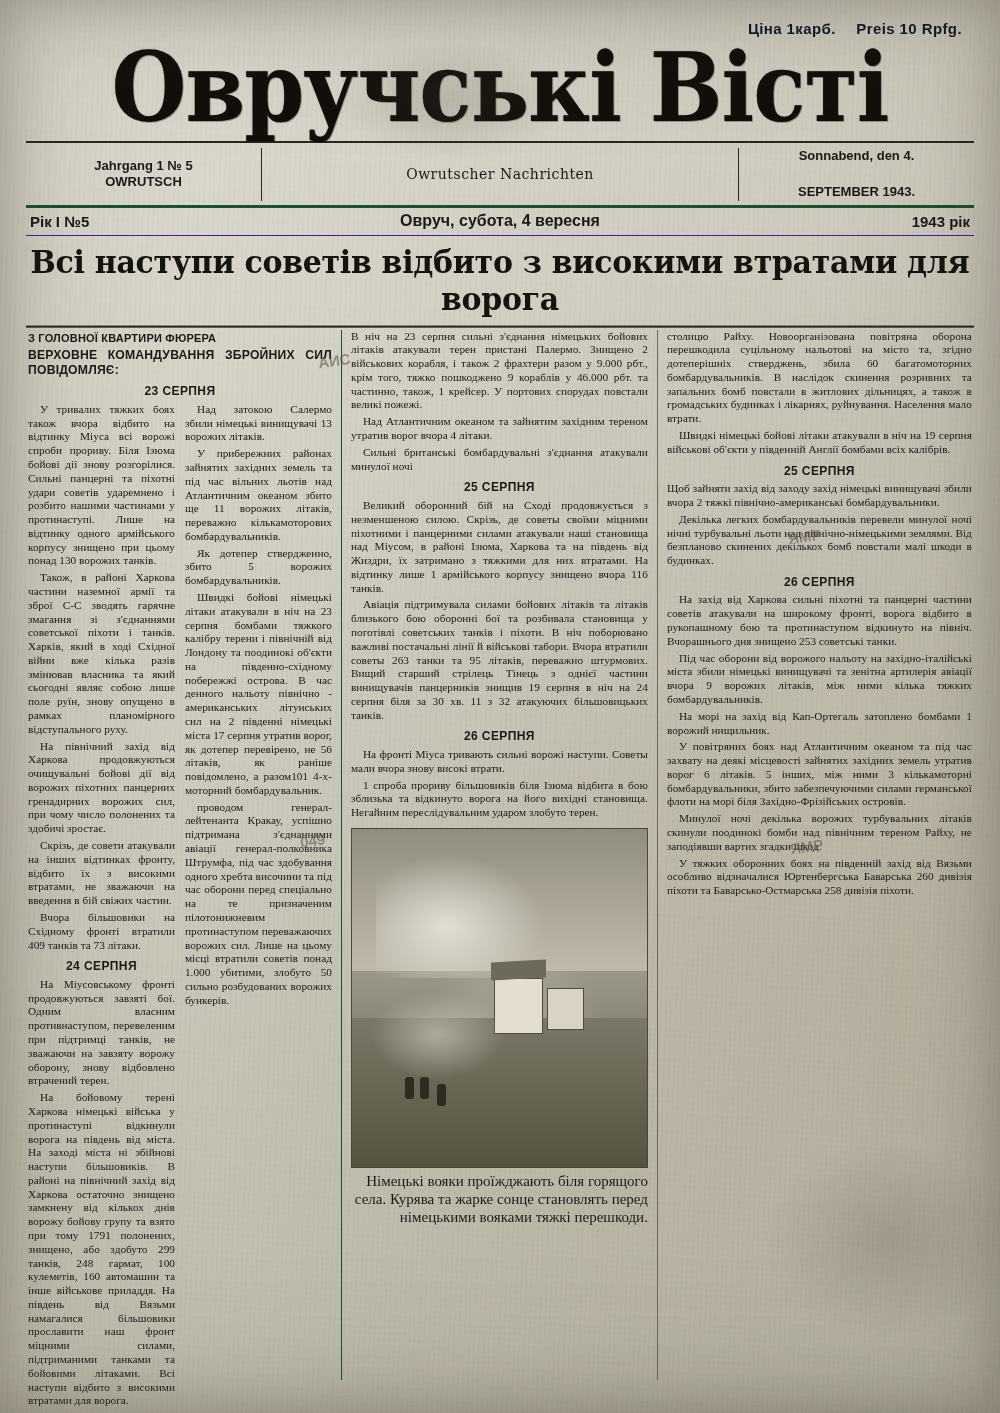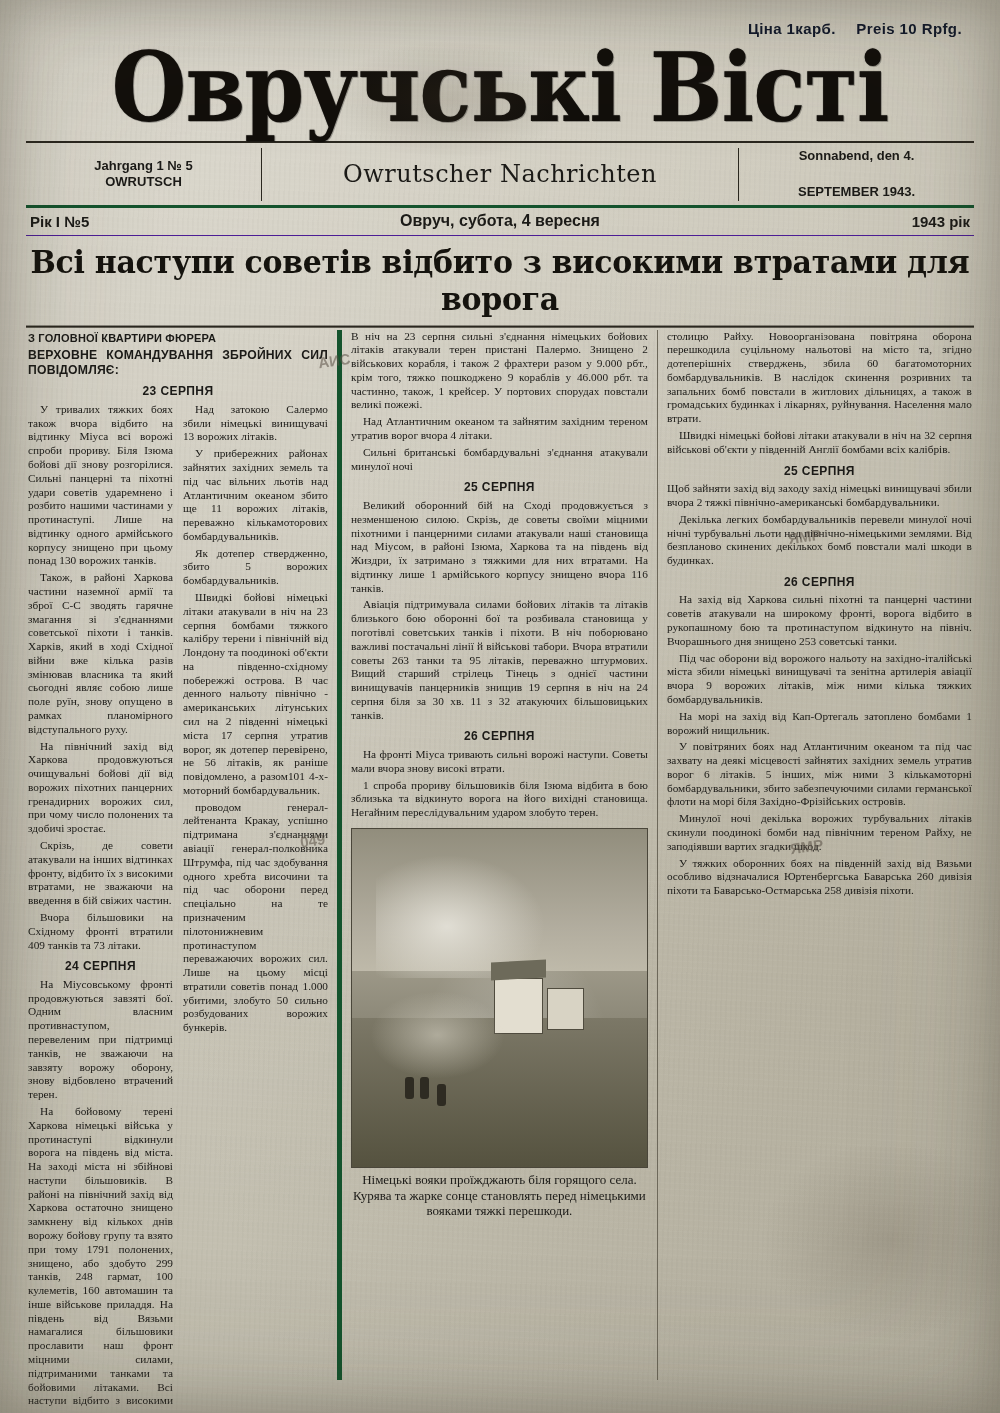--- a/index.html
+++ b/index.html
@@ -58,21 +58,21 @@
 
   
   .subhead{
     display:flex;align-items:stretch;
     font-family:"Liberation Sans", sans-serif;
     padding:5px 0 4px 0;
     border-bottom:3px solid #14532d;
   }
   .subhead .cell{padding:0 10px;display:flex;flex-direction:column;justify-content:center;}
   .subhead .left{width:215px;text-align:center;font-weight:bold;font-size:13px;line-height:1.25;border-right:1px solid #2a271f;}
-  .subhead .mid{flex:1;text-align:center;font-size:24px;font-family:"DejaVu Serif",serif;letter-spacing:.5px;display:flex;align-items:center;justify-content:center;}
+  .subhead .mid{flex:1;text-align:center;font-size:14px;font-family:"DejaVu Serif",serif;letter-spacing:.5px;display:flex;align-items:center;justify-content:center;}
   .subhead .right{width:215px;text-align:center;font-weight:bold;font-size:13px;line-height:1.25;border-left:1px solid #2a271f;gap:20px;}
 
   .subhead2{
     display:flex;align-items:flex-end;
     font-family:"Liberation Sans", sans-serif;
     font-size:15px;font-weight:bold;
     padding:4px 4px 5px 4px;
     border-bottom:1px solid #4c1d95;
   }
   .subhead2 .l{width:200px;}
@@ -100,21 +100,21 @@
   }
   .col{
     width:33.33%;
     box-sizing:border-box;
     padding:0 9px;
     font-size:11.3px;
     line-height:1.22;
     text-align:justify;
     hyphens:auto;
   }
-  .col.c1{padding-left:2px;border-right:5px solid #14532d;}
+  .col.c1{padding-left:2px;border-right:1px solid #14532d;}
   .col.c2{border-right:1px solid #6d685a;}
   .col.c3{padding-right:2px;}
 
   .kicker{
     font-family:"Liberation Sans", sans-serif;
     font-weight:bold;
     font-size:11px;
     letter-spacing:.2px;
     margin:2px 0 3px 0;
   }
@@ -163,23 +163,23 @@
   .photo .house1:after{content:"";position:absolute;left:-8%;top:-32%;width:116%;height:34%;
     background:#6d6a5a;transform:skewY(-3deg);}
   .photo .house2{position:absolute;left:66%;top:47%;width:12%;height:12%;
     background:#d8d3c4;border:1px solid #4f4b3e;}
   .photo .ground{position:absolute;left:0;right:0;bottom:0;height:44%;
     background:linear-gradient(#7c7867,#55523f);}
   .photo .dust{position:absolute;left:6%;bottom:26%;width:46%;height:26%;
     background:radial-gradient(ellipse at 50% 50%, rgba(220,216,202,.55), rgba(220,216,202,0) 70%);}
   .photo .fig{position:absolute;bottom:20%;width:9px;height:22px;background:#2e2b22;border-radius:3px;}
   .caption{
-    font-size:13px;
+    font-size:15px;
     line-height:1.2;
-    text-align:center;
+    text-align:right;
     margin-top:4px;
     font-family:"Liberation Serif", serif;
   }
 
   
   .scribble{
     position:absolute;
     font-family:"Liberation Sans", sans-serif;
     color:rgba(90,80,70,.55);
     font-weight:bold;
@@ -287,21 +287,21 @@
           <div class="fig" style="left:18%"></div>
           <div class="fig" style="left:23%"></div>
           <div class="fig" style="left:29%;bottom:18%"></div>
         </div>
         <div class="caption">Німецькі вояки проїжджають біля горящого села. Курява та жарке сонце становлять перед німецькими вояками тяжкі перешкоди.</div>
       </div>
     </div>
 
     <div class="col c3">
       <p class="noind">столицю Райху. Новоорганізована повітряна оборона перешкодила суцільному нальотові на місто та, згідно дотеперішніх стверджень, збила 60 багатомоторних бомбардувальників. В наслідок скинення розривних та запальних  бомб повстали в житлових дільницях, а також в громадських будинках і лікарнях, руйнування. Населення мало втрати.</p>
-      <p>Швидкі німецькі бойові літаки атакували в ніч на 32 серпня військові об'єкти у південній Англії бомбами всіх калібрів.</p>
+      <p>Швидкі німецькі бойові літаки атакували в ніч на 19 серпня військові об'єкти у південній Англії бомбами всіх калібрів.</p>
 
       <div class="dateline">25 СЕРПНЯ</div>
       <p class="noind">Щоб зайняти захід від заходу захід німецькі винищувачі збили вчора 2 тяжкі північно-американські бомбардувальники.</p>
       <p>Декілька легких бомбардувальників перевели минулої ночі нічні турбувальні льоти над північно-німецькими землями. Від безпланово скинених декількох бомб повстали малі шкоди в будинках.</p>
 
       <div class="dateline">26 СЕРПНЯ</div>
       <p>На захід від Харкова сильні піхотні та панцерні частини советів атакували на широкому фронті, ворога відбито в рукопашному бою та протинаступом відкинуто на північ. Вчорашнього дня знищено 253 советські танки.</p>
       <p>Під час оборони від ворожого нальоту на західно-італійські міста збили німецькі винищувачі та зенітна артилерія авіації вчора 9 ворожих літаків, між ними кілька тяжких бомбардувальників.</p>
       <p>На морі на захід від Кап-Ортегаль затоплено бомбами 1 ворожий нищильник.</p>
       <p>У повітряних боях над Атлантичним океаном та під час захвату на деякі місцевості зайнятих західних земель утратив ворог 6 літаків. 5 інших, між ними 3 кількамоторні бомбардувальники, збито забезпечуючими силами германської флоти на морі біля Західно-Фрізійських островів.</p>

